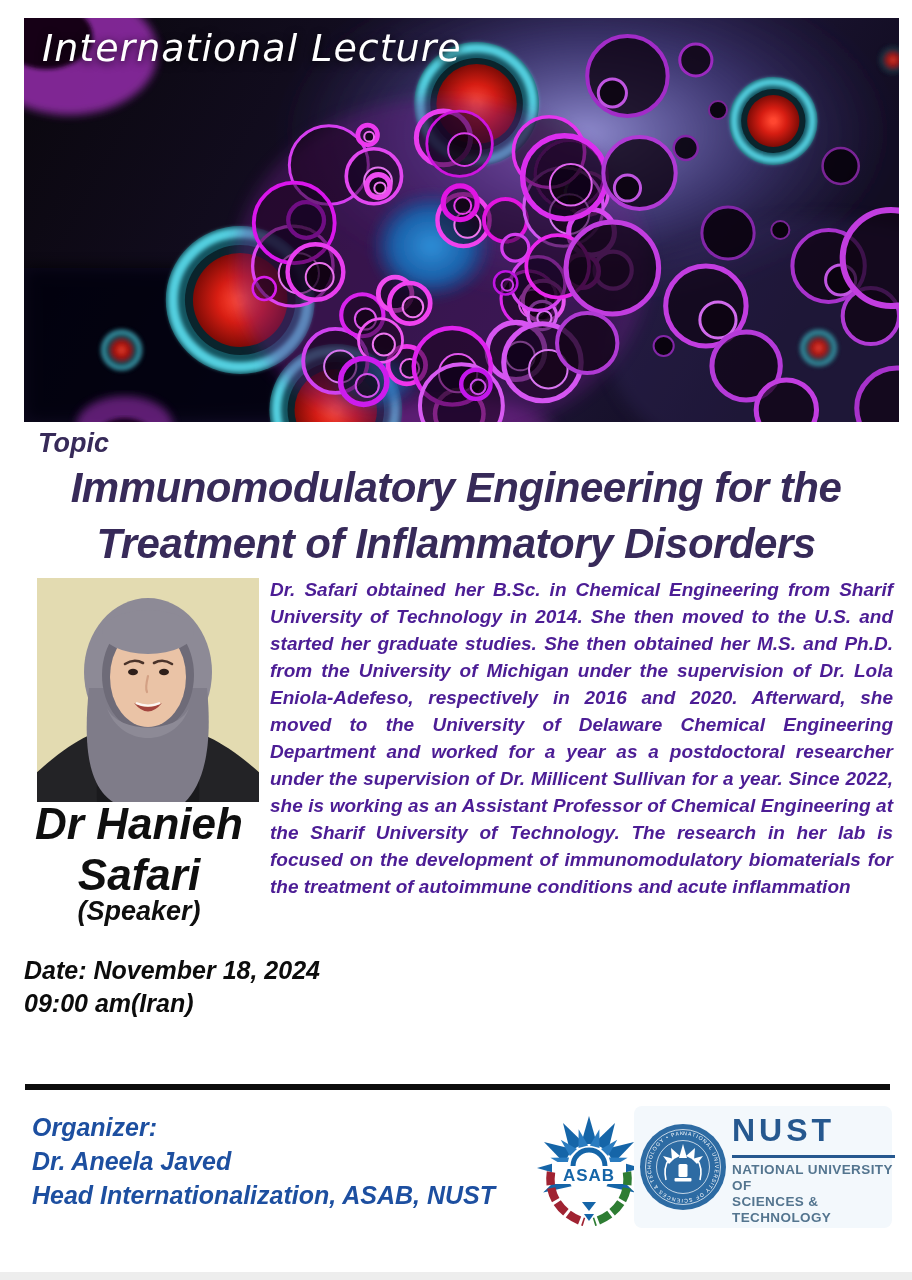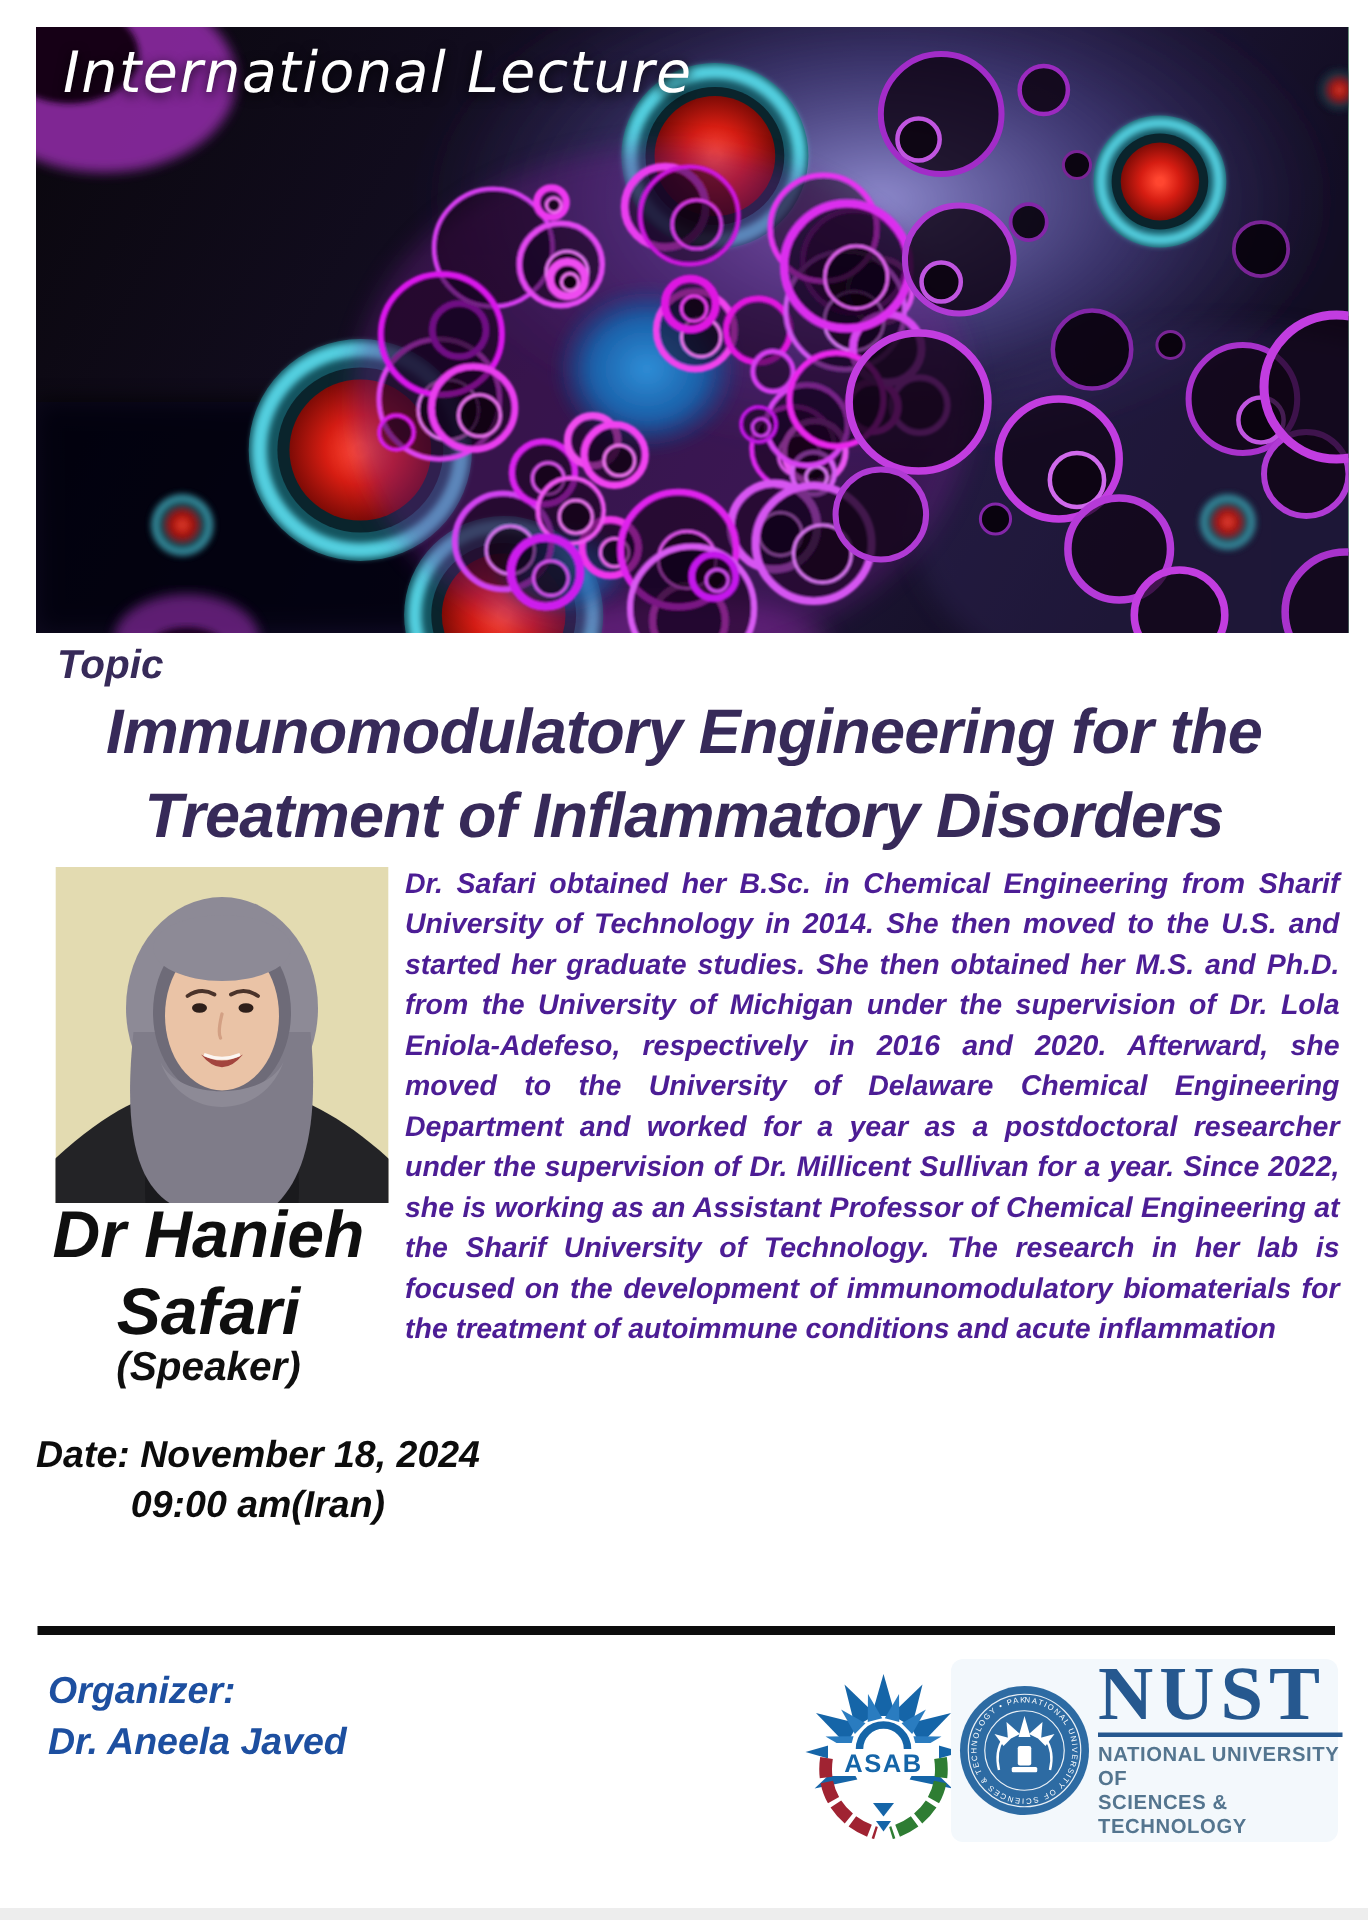--- a/index.html
+++ b/index.html
@@ -23,34 +23,34 @@
   .photo svg{width:100%;height:100%;display:block;}
   .speaker-name{position:absolute;left:14px;top:798px;width:250px;text-align:center;
                 font-size:44px;font-weight:bold;font-style:italic;color:#0f0f0f;line-height:51px;}
   .speaker-role{position:absolute;left:14px;top:896px;width:250px;text-align:center;
                 font-size:27px;font-weight:bold;font-style:italic;color:#0f0f0f;}
   .bio{position:absolute;left:270px;top:576px;width:623px;font-size:19px;font-weight:bold;font-style:italic;
        color:#4c1d95;line-height:27px;text-align:justify;}
 
   
   .schedule{position:absolute;left:24px;top:954px;font-size:25px;font-weight:bold;font-style:italic;
-            color:#0c0c0c;line-height:33px;text-align:center;}
+            color:#0c0c0c;line-height:33px;}
 
   .divider{position:absolute;left:25px;top:1084px;width:865px;height:6px;background:#0d0d0d;}
 
   
   .organizer{position:absolute;left:32px;top:1110px;font-size:25px;font-weight:bold;font-style:italic;
              color:#1d4fa0;line-height:34px;}
   .asab{position:absolute;left:536px;top:1110px;width:106px;height:120px;}
   .asab svg{width:100%;height:100%;display:block;}
   .nust-card{position:absolute;left:634px;top:1106px;width:258px;height:122px;background:#f3f8fc;
              border-radius:8px;display:flex;align-items:center;padding:0 4px;box-sizing:border-box;}
   .nust-seal{width:90px;height:90px;flex:0 0 auto;}
   .nust-text{margin-left:4px;}
-  .nust-word{font-family:Liberation Serif, serif;font-weight:bold;font-size:51px;color:#26588f;
+  .nust-word{font-family:Liberation Sans, sans-serif;font-weight:bold;font-size:32px;color:#26588f;
              letter-spacing:4px;line-height:44px;}
   .nust-rule{height:3px;background:#26588f;margin:3px 0 4px;width:163px;}
   .nust-sub{font-size:13.5px;color:#54758f;letter-spacing:0.4px;line-height:16px;font-weight:bold;}
 
   .bottom-strip{position:absolute;left:0;top:1272px;width:912px;height:8px;background:#ededed;}
 </style>
 </head>
 <body>
 
 <div class="poster">
@@ -292,20 +292,21 @@
   <div class="schedule">
     <div>Date: November 18, 2024</div>
     <div>09:00 am(Iran)</div>
   </div>
 
   <div class="divider"></div>
 
   <div class="organizer">
     <div>Organizer:</div>
     <div>Dr. Aneela Javed</div>
+    <div>Head Internationalization, ASAB, NUST</div>
   </div>
 
   <div class="asab">
     <svg viewBox="0 0 106 120">
       <defs>
         <polygon id="spike" points="53,6 45,34 61,34" fill="#1565a8"></polygon>
         <polygon id="spike2" points="53,18 48,36 58,36" fill="#2a7cc0"></polygon>
       </defs>
       <g>
         <use href="#spike" transform="rotate(0 53 58)"></use>

